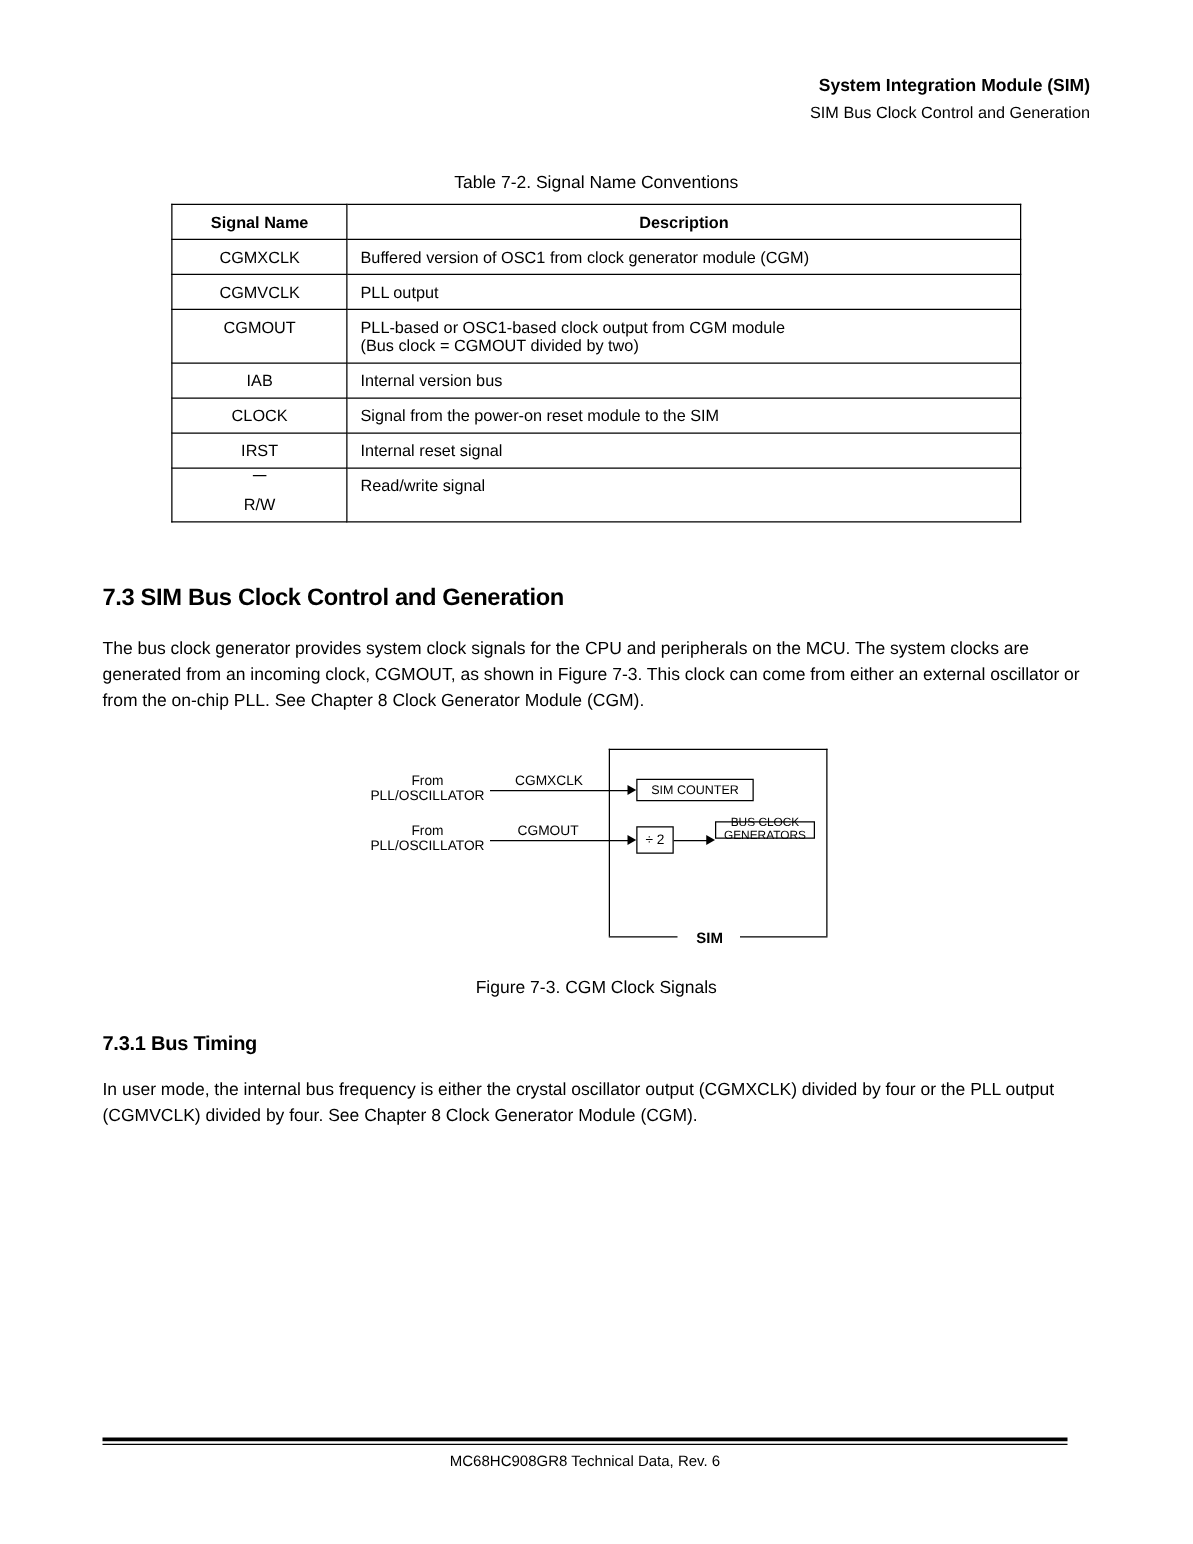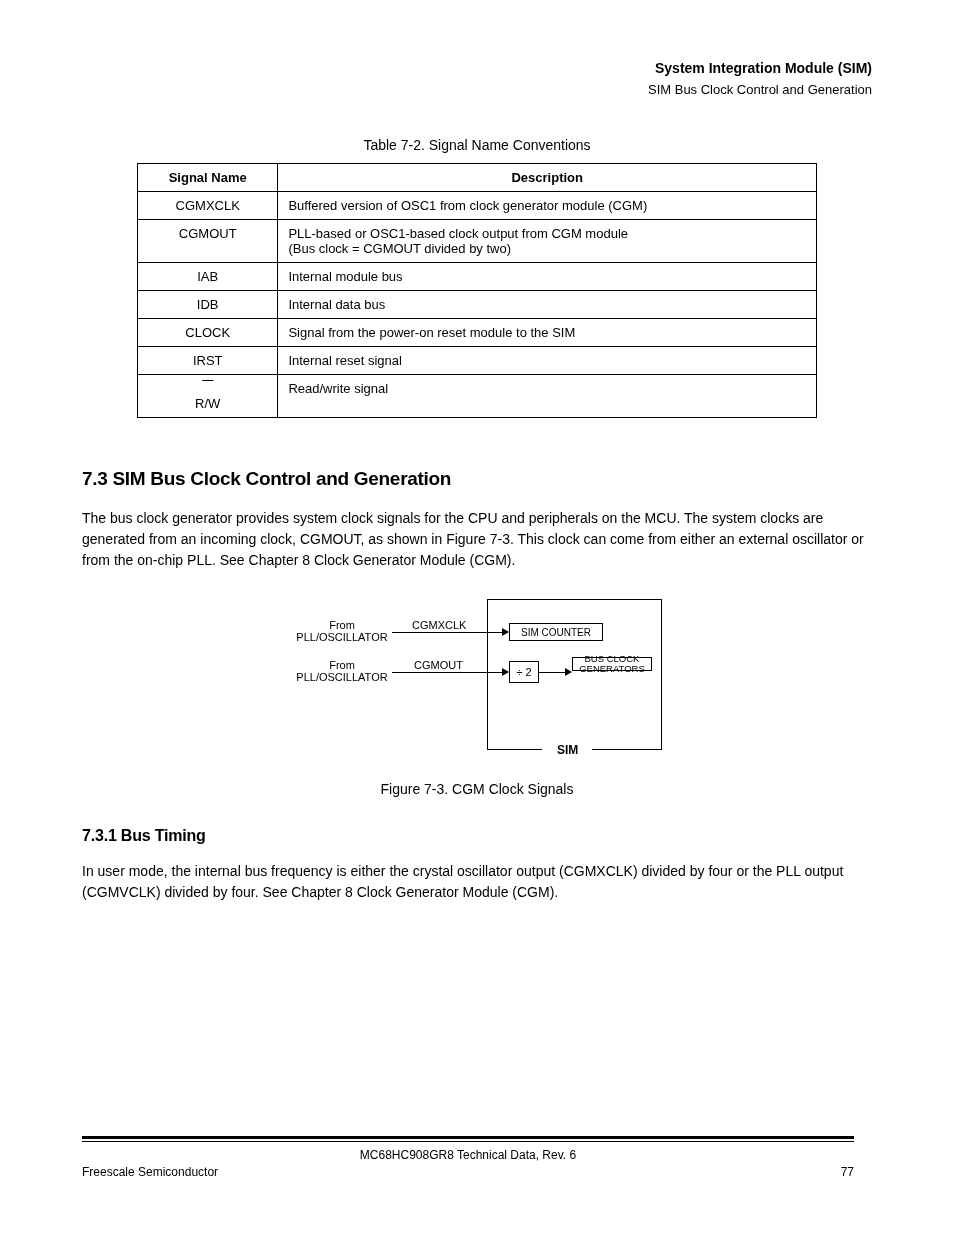--- a/index.html
+++ b/index.html
@@ -155,31 +155,31 @@
       <th>Signal Name</th>
       <th>Description</th>
     </tr>
   </thead>
   <tbody>
     <tr>
       <td class="signal">CGMXCLK</td>
       <td>Buffered version of OSC1 from clock generator module (CGM)</td>
     </tr>
     <tr>
+      <td class="signal">CGMVCLK</td>
+      <td>PLL output</td>
+    </tr>
+    <tr>
       <td class="signal">CGMOUT</td>
       <td style="white-space:pre-line">PLL-based or OSC1-based clock output from CGM module
 (Bus clock = CGMOUT divided by two)</td>
     </tr>
     <tr>
       <td class="signal">IAB</td>
-      <td>Internal module bus</td>
-    </tr>
-    <tr>
-      <td class="signal">IDB</td>
-      <td>Internal data bus</td>
+      <td>Internal version bus</td>
     </tr>
     <tr>
       <td class="signal">CLOCK</td>
       <td>Signal from the power-on reset module to the SIM</td>
     </tr>
     <tr>
       <td class="signal">IRST</td>
       <td>Internal reset signal</td>
     </tr>
     <tr>
@@ -234,17 +234,13 @@
 
 <div class="figure-caption">Figure 7-3. CGM Clock Signals</div>
 
 <h3 class="subsection">7.3.1  Bus Timing</h3>
 <p class="body">In user mode, the internal bus frequency is either the crystal oscillator output (CGMXCLK) divided by four or the PLL output (CGMVCLK) divided by four. See Chapter 8 Clock Generator Module (CGM).</p>
 
 <div class="footer">
   <hr class="thick">
   <hr class="thin">
   <div class="footer-title">MC68HC908GR8 Technical Data, Rev. 6</div>
-  <div class="footer-row">
-    <span>Freescale Semiconductor</span>
-    <span>77</span>
-  </div>
 </div>
 
 </body></html>

